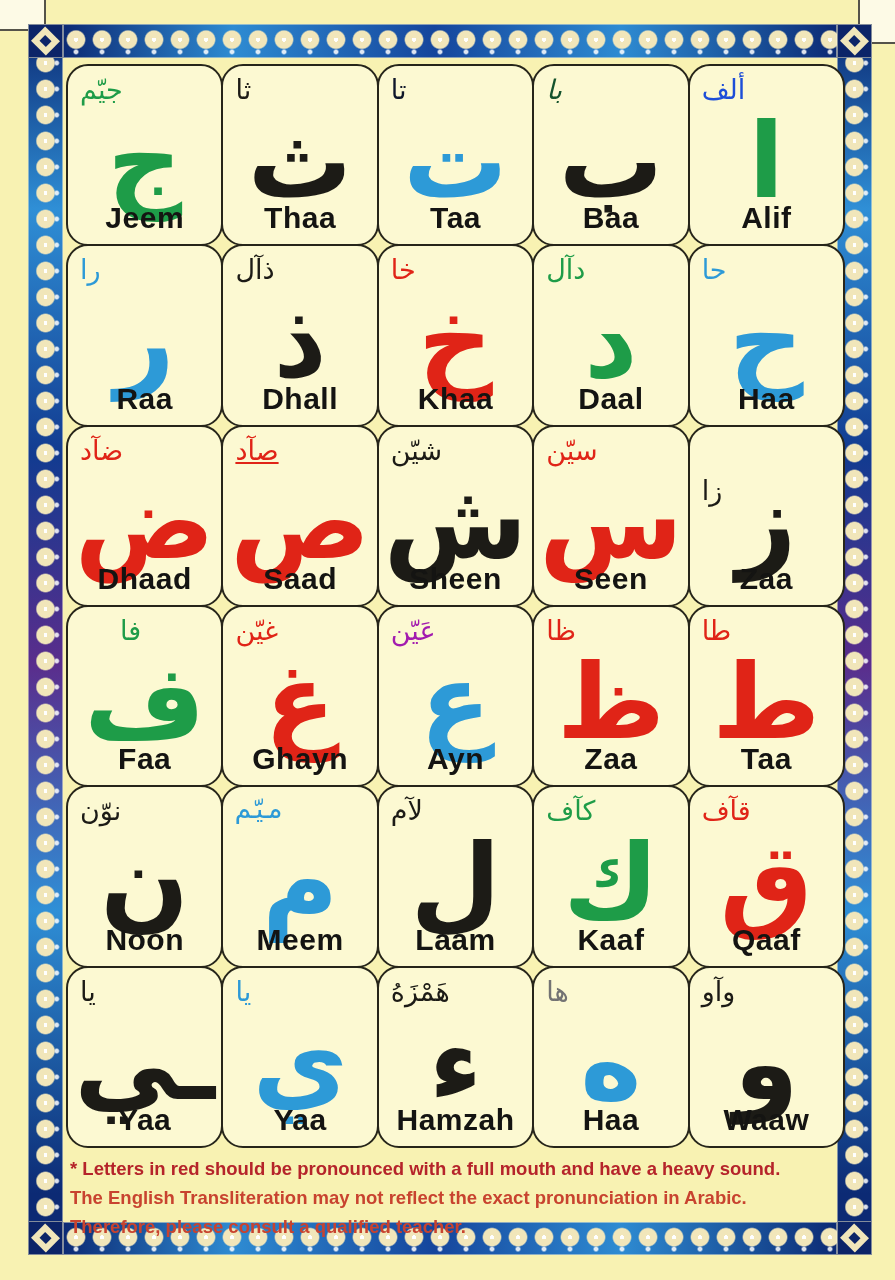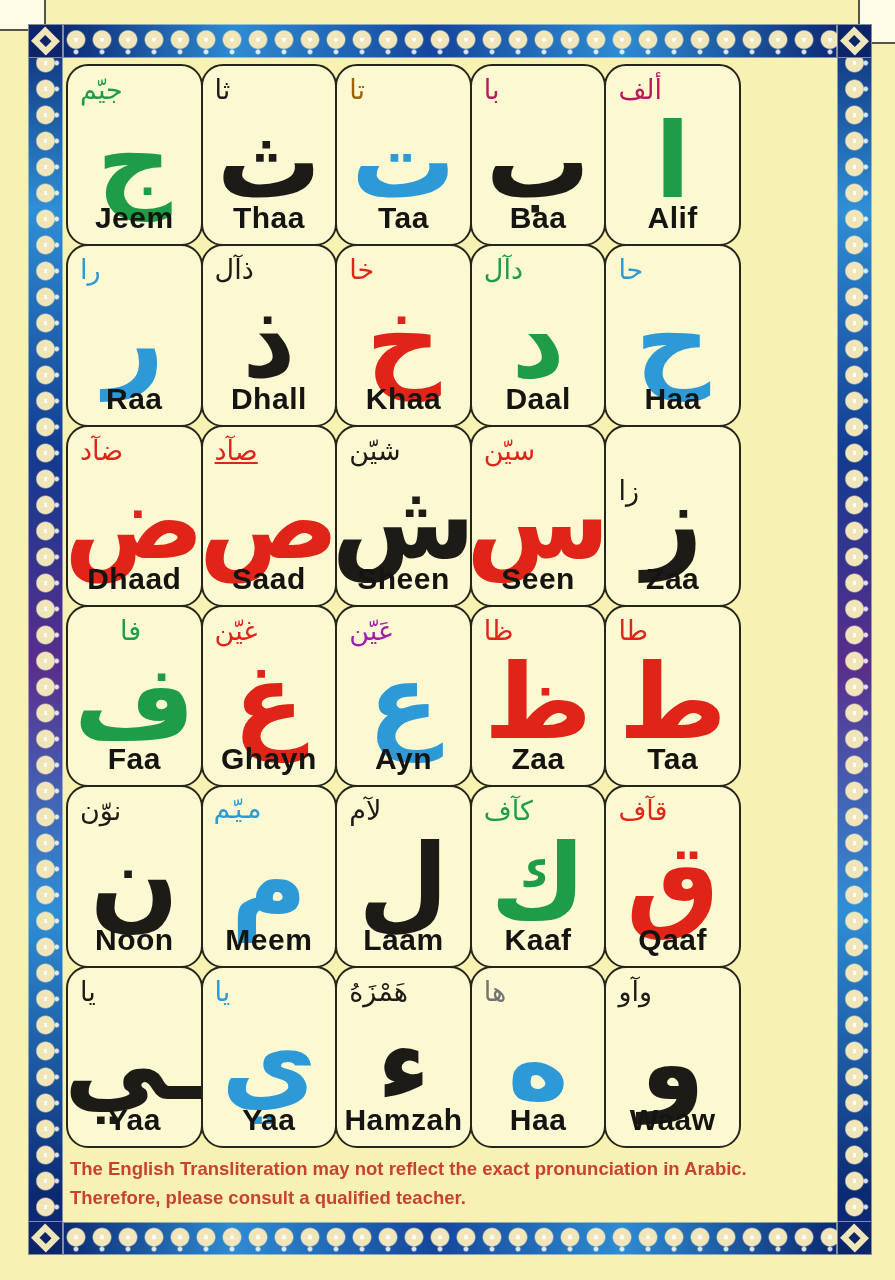--- a/index.html
+++ b/index.html
@@ -33,21 +33,21 @@
   .band-left{left:28px;top:24px;bottom:25px;width:35px;}
   .band-right{right:23px;top:24px;bottom:25px;width:35px;}
   .corner{position:absolute;width:35px;height:34px;background:#0c2468;
     box-shadow:inset 0 0 0 1px rgba(250,243,205,.5);}
   .corner::before{content:"";position:absolute;inset:7px;background:#f1e6ba;transform:rotate(45deg);}
   .corner::after{content:"";position:absolute;inset:13px;background:#0c2468;transform:rotate(45deg);}
   .c-tl{left:28px;top:24px;} .c-tr{right:23px;top:24px;}
   .c-bl{left:28px;bottom:25px;} .c-br{right:23px;bottom:25px;}
 
   
-  .grid{position:absolute;left:66px;top:64px;width:675px;height:1084px;
+  .grid{position:absolute;left:66px;top:64px;width:779px;height:1084px;
     display:flex;flex-direction:column;}
   .row{flex:1;display:flex;margin-top:-2px;}
   .row:first-child{margin-top:0;}
   .cell{flex:1;position:relative;margin-left:-2px;background:#FCF9D2;
     border:2px solid #26251a;border-radius:22px;}
   .cell:first-child{margin-left:0;}
   .lbl{position:absolute;top:8px;left:12px;font-size:27px;line-height:1.2;direction:rtl;
     font-family:"DejaVu Sans",sans-serif;}
   .big{position:absolute;inset:0;display:flex;align-items:center;justify-content:center;
     padding-top:12px;font-size:104px;line-height:1;font-weight:bold;
@@ -82,31 +82,31 @@
       <span class="lbl" style="color: rgb(30, 156, 72);">جيّم</span>
       <span class="big" style="color: rgb(30, 156, 72);">ج</span>
       <span class="name">Jeem</span>
     </div>
         <div class="cell">
       <span class="lbl" style="color: rgb(28, 27, 22);">ثا</span>
       <span class="big" style="color: rgb(28, 27, 22);">ث</span>
       <span class="name">Thaa</span>
     </div>
         <div class="cell">
-      <span class="lbl" style="color: #a16207;">تا</span>
+      <span class="lbl" style="color: #0f172a;">تا</span>
       <span class="big" style="color: rgb(45, 154, 215);">ت</span>
       <span class="name">Taa</span>
     </div>
         <div class="cell">
-      <span class="lbl" style="color: #be185d;">با</span>
+      <span class="lbl" style="color: #14532d; font-style: italic;">با</span>
       <span class="big" style="color: rgb(28, 27, 22);">ب</span>
       <span class="name">Baa</span>
     </div>
         <div class="cell">
-      <span class="lbl" style="color: #be185d;">ألف</span>
+      <span class="lbl" style="color: #1d4ed8;">ألف</span>
       <span class="big" style="color: rgb(30, 156, 72);">ا</span>
       <span class="name">Alif</span>
     </div>
       </div>
       <div class="row">
         <div class="cell">
       <span class="lbl" style="color: rgb(45, 154, 215);">را</span>
       <span class="big" style="color: rgb(45, 154, 215);">ر</span>
       <span class="name">Raa</span>
     </div>
@@ -235,16 +235,17 @@
     </div>
         <div class="cell">
       <span class="lbl" style="color: rgb(28, 27, 22);">وآو</span>
       <span class="big" style="color: rgb(28, 27, 22);">و</span>
       <span class="name">Waaw</span>
     </div>
       </div>
     </div>
 
   <div class="footnotes">
+    <div class="fn" style="color: rgb(181, 36, 42);">* Letters in red should be pronounced with a full mouth and have a heavy sound.</div>
     <div class="fn" style="color: rgb(200, 67, 47);">The English Transliteration may not reflect the exact pronunciation in Arabic. Therefore, please consult a qualified teacher.</div>
   </div>
 
 </div>
 
 </body></html>

